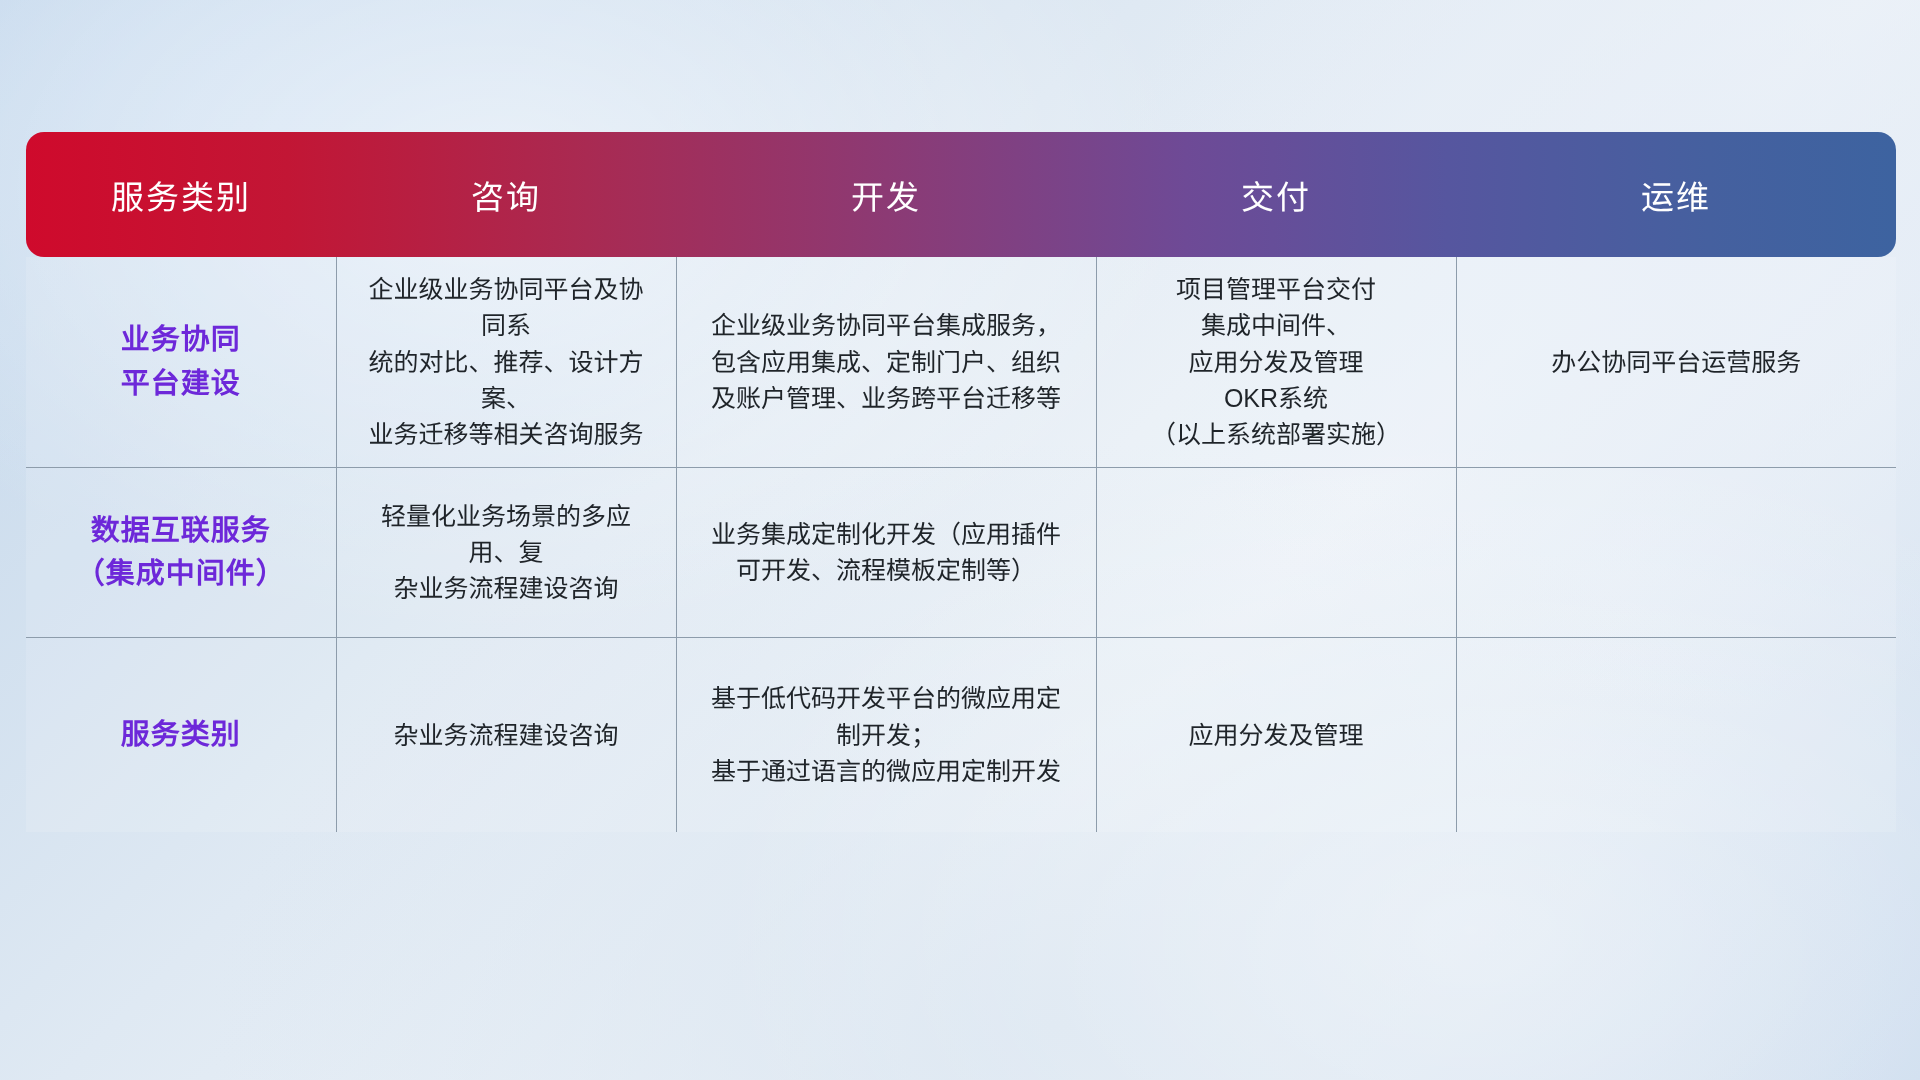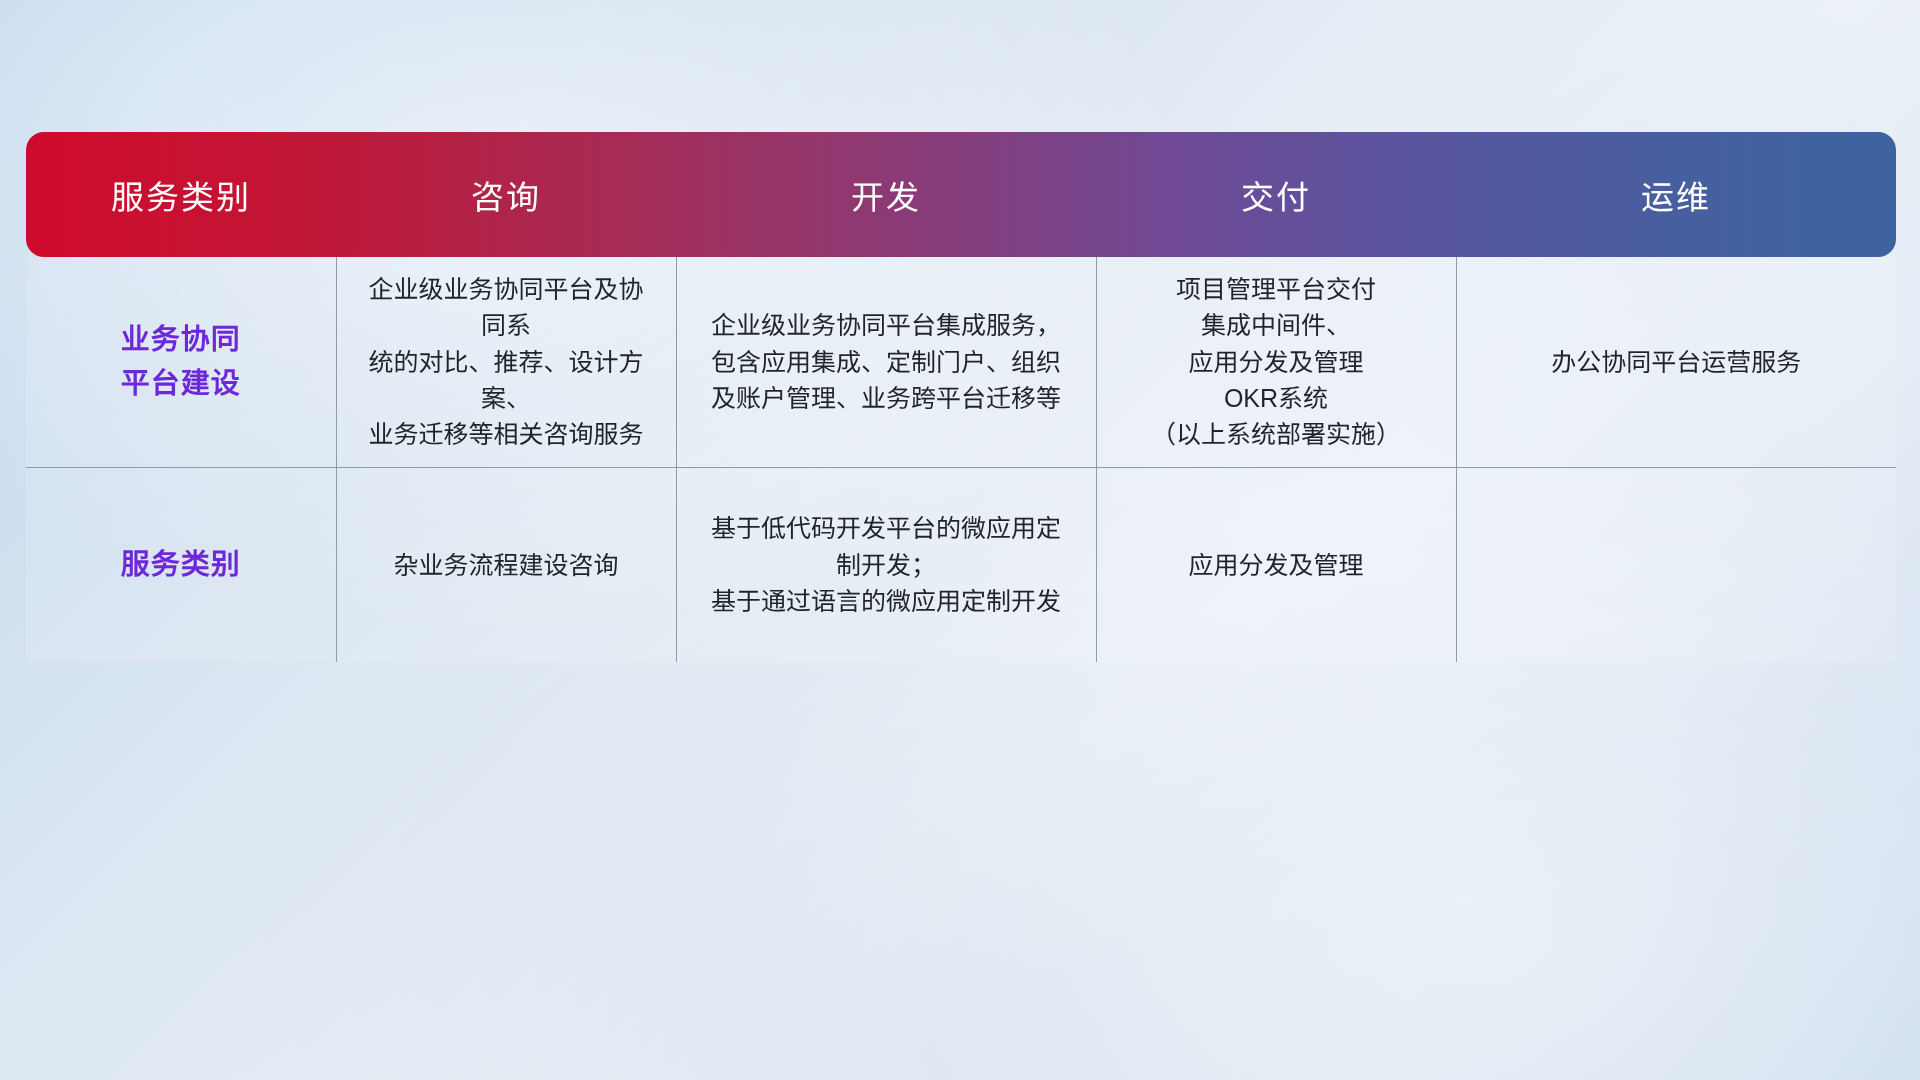--- a/index.html
+++ b/index.html
@@ -199,20 +199,42 @@
               <span>（以上系统部署实施）</span>
             </div>
           </td>
           <td class="last-col">
             <div class="lines">
               <span>办公协同平台运营服务</span>
             </div>
           </td>
         </tr>
 
+        <tr class="r1">
+          <td class="cat first-col">
+            <div class="lines">
+              <span>数据互联服务</span>
+              <span>（集成中间件）</span>
+            </div>
+          </td>
+          <td>
+            <div class="lines">
+              <span>轻量化业务场景的多应用、复</span>
+              <span>杂业务流程建设咨询</span>
+            </div>
+          </td>
+          <td>
+            <div class="lines">
+              <span>业务集成定制化开发（应用插件</span>
+              <span>可开发、流程模板定制等）</span>
+            </div>
+          </td>
+          <td class="empty"></td>
+          <td class="empty last-col"></td>
+        </tr>
 
         <tr class="r2">
           <td class="cat first-col">
             <div class="lines">
               <span>服务类别</span>
             </div>
           </td>
           <td>
             <div class="lines">
               <span>杂业务流程建设咨询</span>

